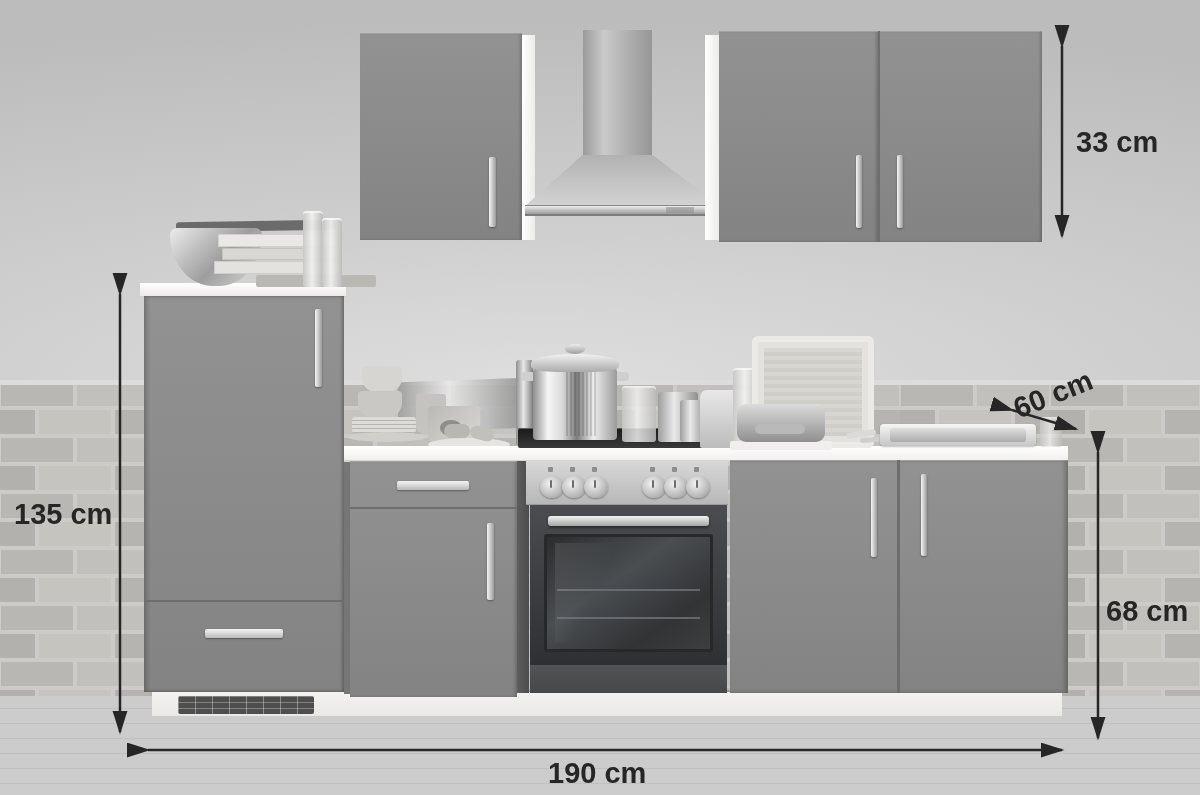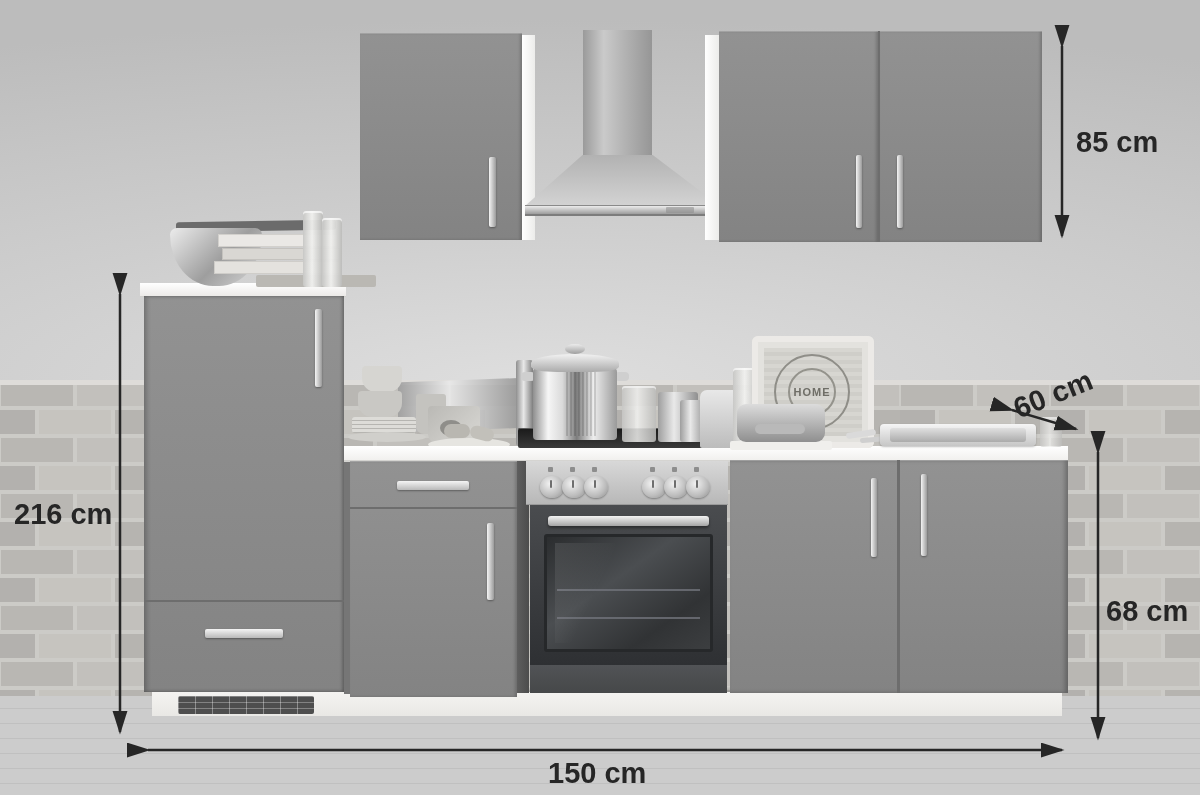--- a/index.html
+++ b/index.html
@@ -218,25 +218,20 @@
   <div style="left:565px;top:344px;width:20px;height:10px;border-radius:50%;background:linear-gradient(180deg,#ececec,#9f9f9f);"></div>
 
   <div class="gray-front" style="left:730px;top:460px;width:338px;height:233px;box-shadow:inset 0 1px 0 rgba(255,255,255,.22), inset -3px 0 4px rgba(0,0,0,.25);"></div>
   <div class="seam-v" style="left:897px;top:460px;width:3px;height:233px;"></div>
   <div class="chrome-v" style="left:871px;top:478px;width:6px;height:79px;"></div>
   <div class="chrome-v" style="left:921px;top:474px;width:6px;height:82px;"></div>
 
   <div class="glass" style="left:733px;top:368px;width:26px;height:78px;"></div>
   <div style="left:752px;top:336px;width:122px;height:112px;background:#e3e2de;border-radius:6px;box-shadow:inset 0 0 0 6px #eceae7;"></div>
   <div style="left:764px;top:348px;width:98px;height:88px;background:repeating-linear-gradient(180deg,#d7d6d1 0 4px,#cfcec9 4px 8px);"></div>
-  <div class="stamp">
-    <div class="stamp-inner">
-      <span class="stamp-text">HOME</span>
-    </div>
-  </div>
   <div style="left:730px;top:441px;width:102px;height:9px;background:#f0efec;border-radius:2px;"></div>
   <div style="left:737px;top:404px;width:88px;height:38px;background:linear-gradient(180deg,#dcdcdc,#8f8f8f);border-radius:9px;"></div>
   <div style="left:755px;top:424px;width:50px;height:10px;background:#b9b9b9;border-radius:5px;"></div>
   <div style="left:846px;top:431px;width:30px;height:6px;background:#dadada;border-radius:3px;transform:rotate(-8deg);"></div>
   <div style="left:860px;top:437px;width:30px;height:5px;background:#cicfcf;background:#cfcfcf;border-radius:3px;transform:rotate(-5deg);"></div>
   <div class="sink-rim"></div>
   <div class="sink-bowl"></div>
   <div class="glass" style="left:1040px;top:417px;width:22px;height:30px;opacity:.7;"></div>
 
   <svg width="1200" height="795" style="left:0;top:0;">
@@ -245,19 +240,19 @@
         <path d="M0,0 L9.5,3 L0,6 z" fill="#262626"></path>
       </marker>
     </defs>
     <line x1="120" y1="294" x2="120" y2="732" stroke="#262626" stroke-width="2.5" marker-start="url(#ah)" marker-end="url(#ah)"></line>
     <line x1="1062" y1="46" x2="1062" y2="236" stroke="#262626" stroke-width="2.5" marker-start="url(#ah)" marker-end="url(#ah)"></line>
     <line x1="1012" y1="410" x2="1076" y2="429" stroke="#262626" stroke-width="2.5" marker-start="url(#ah)" marker-end="url(#ah)"></line>
     <line x1="1098" y1="452" x2="1098" y2="738" stroke="#262626" stroke-width="2.5" marker-start="url(#ah)" marker-end="url(#ah)"></line>
     <line x1="148" y1="750" x2="1062" y2="750" stroke="#262626" stroke-width="2.5" marker-start="url(#ah)" marker-end="url(#ah)"></line>
   </svg>
 
-  <div class="lbl" style="left:14px;top:498px;">216 cm</div>
-  <div class="lbl" style="left:1076px;top:126px;">85 cm</div>
+  <div class="lbl" style="left:14px;top:498px;">135 cm</div>
+  <div class="lbl" style="left:1076px;top:126px;">33 cm</div>
   <div class="lbl rot" style="left:1012px;top:378px;">60 cm</div>
   <div class="lbl" style="left:1106px;top:595px;">68 cm</div>
-  <div class="lbl" style="left:548px;top:757px;">150 cm</div>
+  <div class="lbl" style="left:548px;top:757px;">190 cm</div>
 
 </div>
 
 </body></html>

